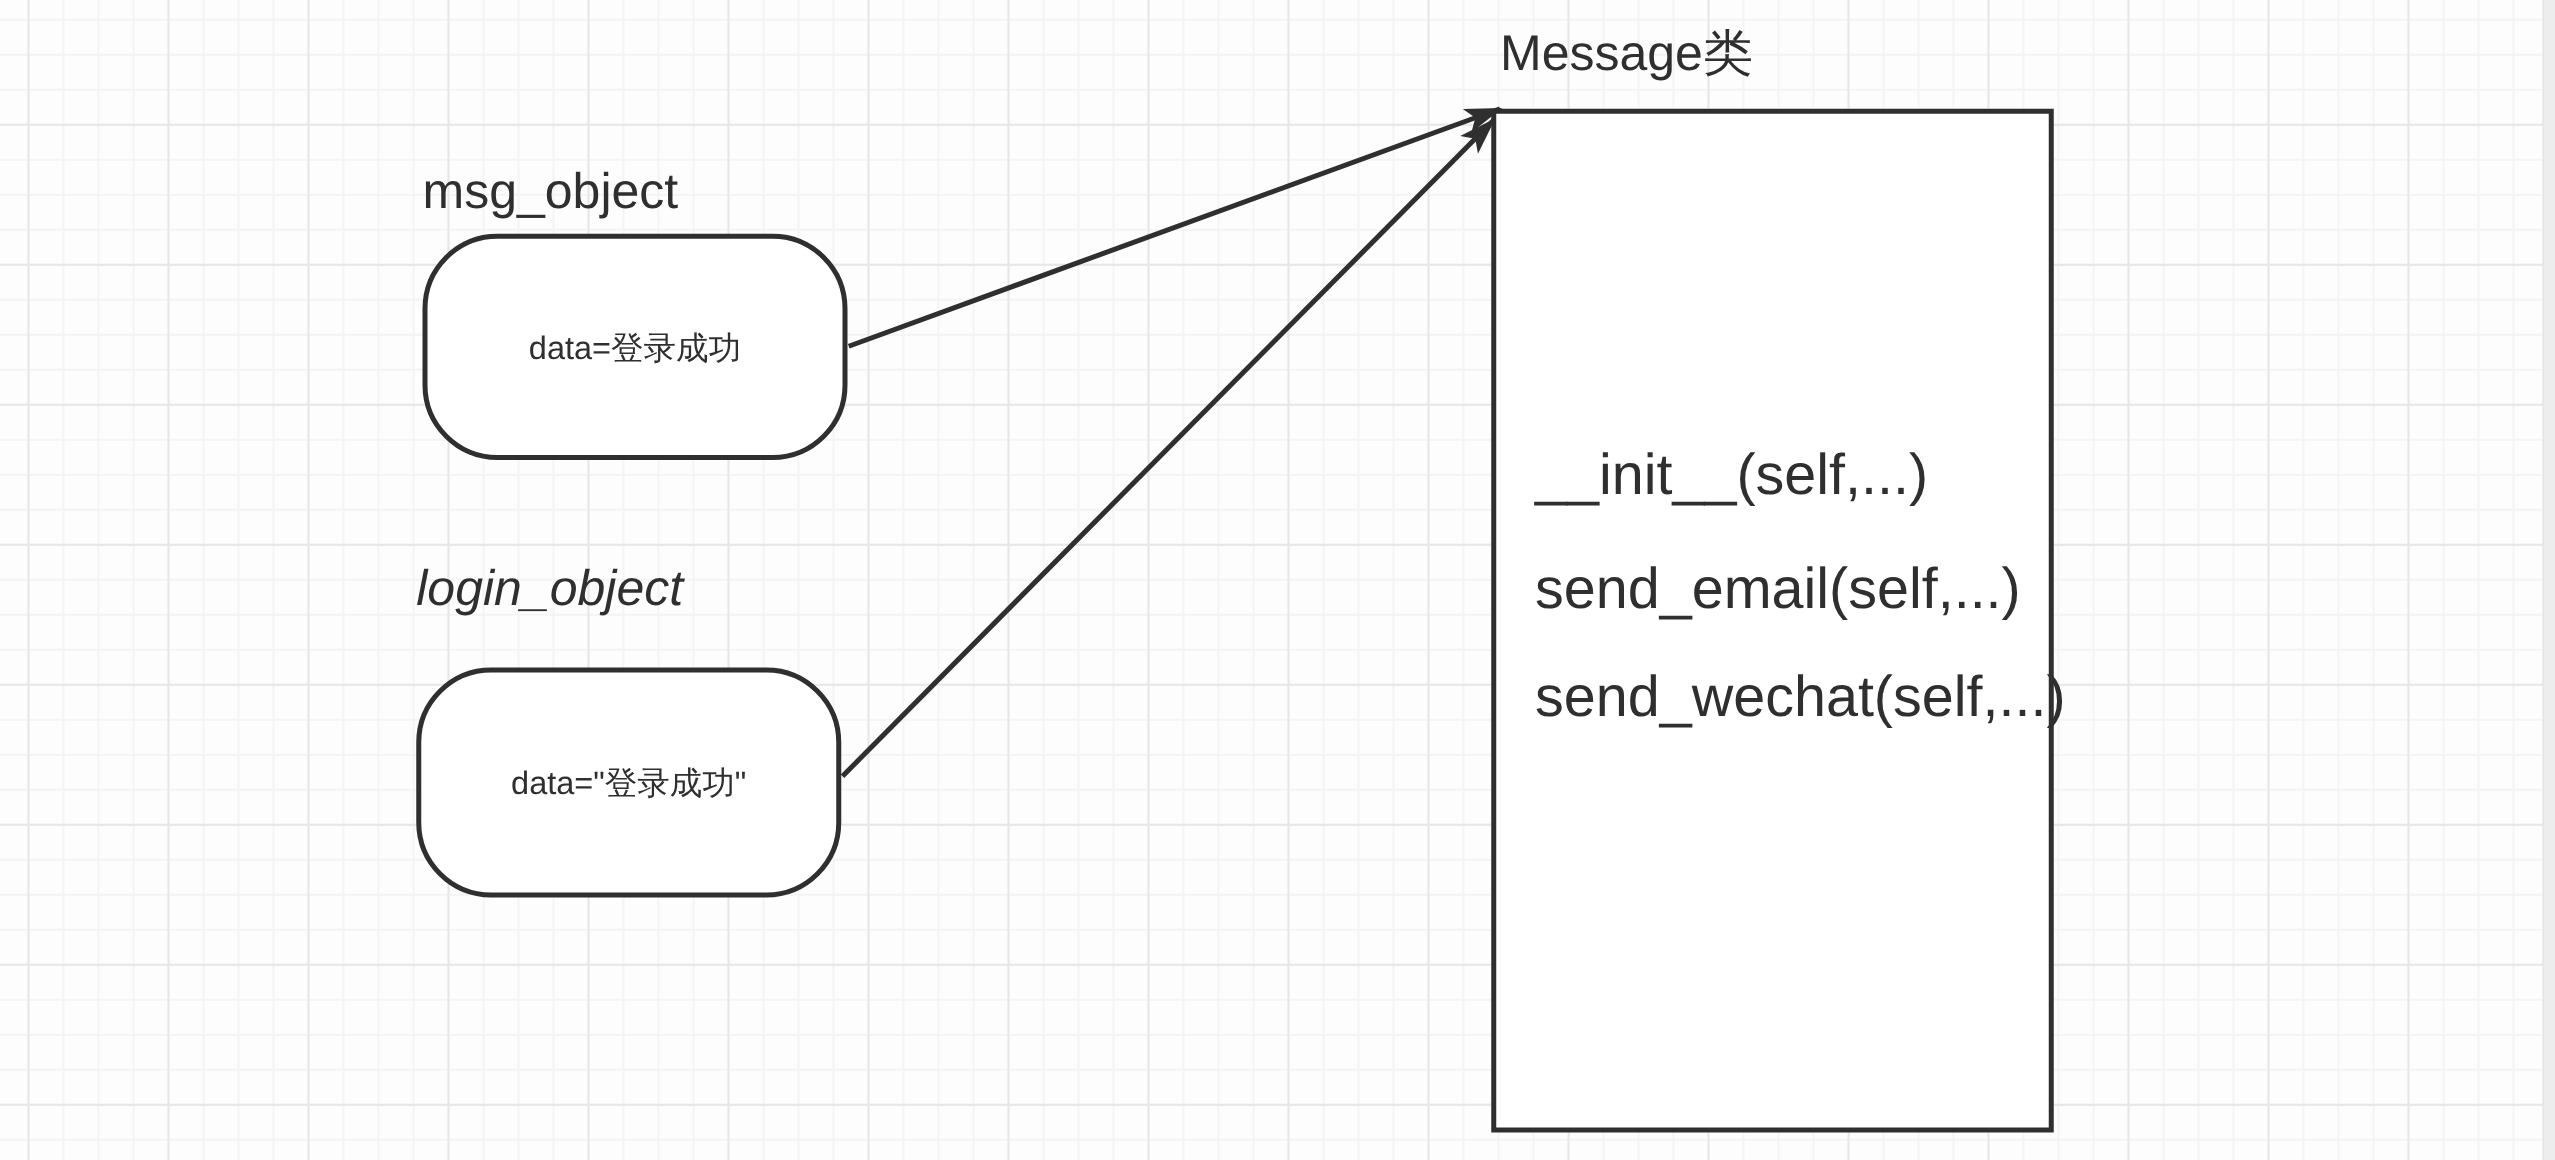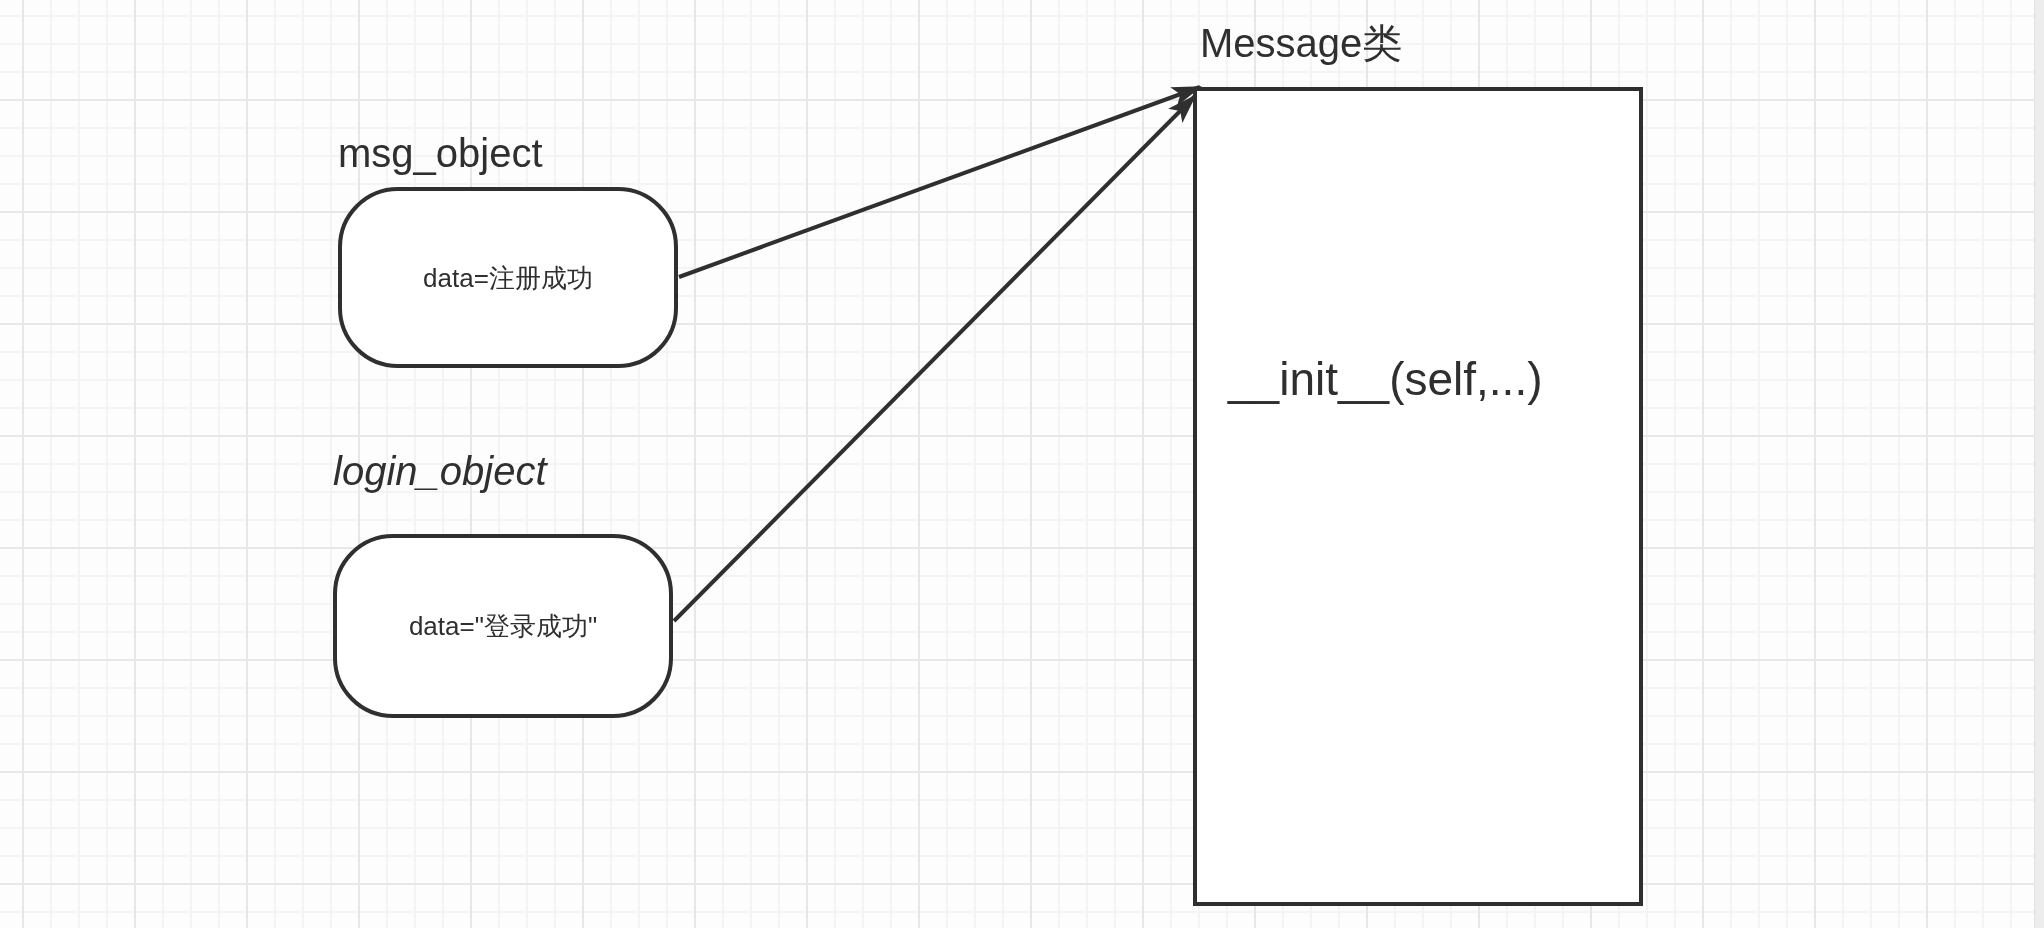--- a/index.html
+++ b/index.html
@@ -94,31 +94,33 @@
     pointer-events: none;
   }
 </style>
 </head>
 <body>
 
 <div class="canvas">
 
   <div class="ext-label label-msg">msg_object</div>
   <div class="rounded-node node-msg">
-    <span class="node-content">data=注册成功</span>
+    <span class="node-content">data=登录成功</span>
   </div>
 
   <div class="ext-label label-login">login_object</div>
   <div class="rounded-node node-login">
     <span class="node-content">data="登录成功"</span>
   </div>
 
   <div class="ext-label label-class">Message类</div>
   <div class="class-box">
     <div class="method method-0">__init__(self,...)</div>
+    <div class="method method-1">send_email(self,...)</div>
+    <div class="method method-2">send_wechat(self,...)</div>
   </div>
 
   <svg class="connector-layer" viewBox="0 0 2044 928" xmlns="http://www.w3.org/2000/svg">
     <defs>
       <marker id="arrowhead" markerUnits="userSpaceOnUse" markerWidth="32" markerHeight="22" refX="29" refY="11" orient="auto">
         <path d="M1,1 L31,11 L1,21 L8,11 Z" fill="#2f2f2f"></path>
       </marker>
     </defs>
     <line x1="679" y1="277" x2="1200" y2="87" stroke="#2f2f2f" stroke-width="4" marker-end="url(#arrowhead)"></line>
     <line x1="674" y1="621" x2="1195" y2="96" stroke="#2f2f2f" stroke-width="4" marker-end="url(#arrowhead)"></line>

